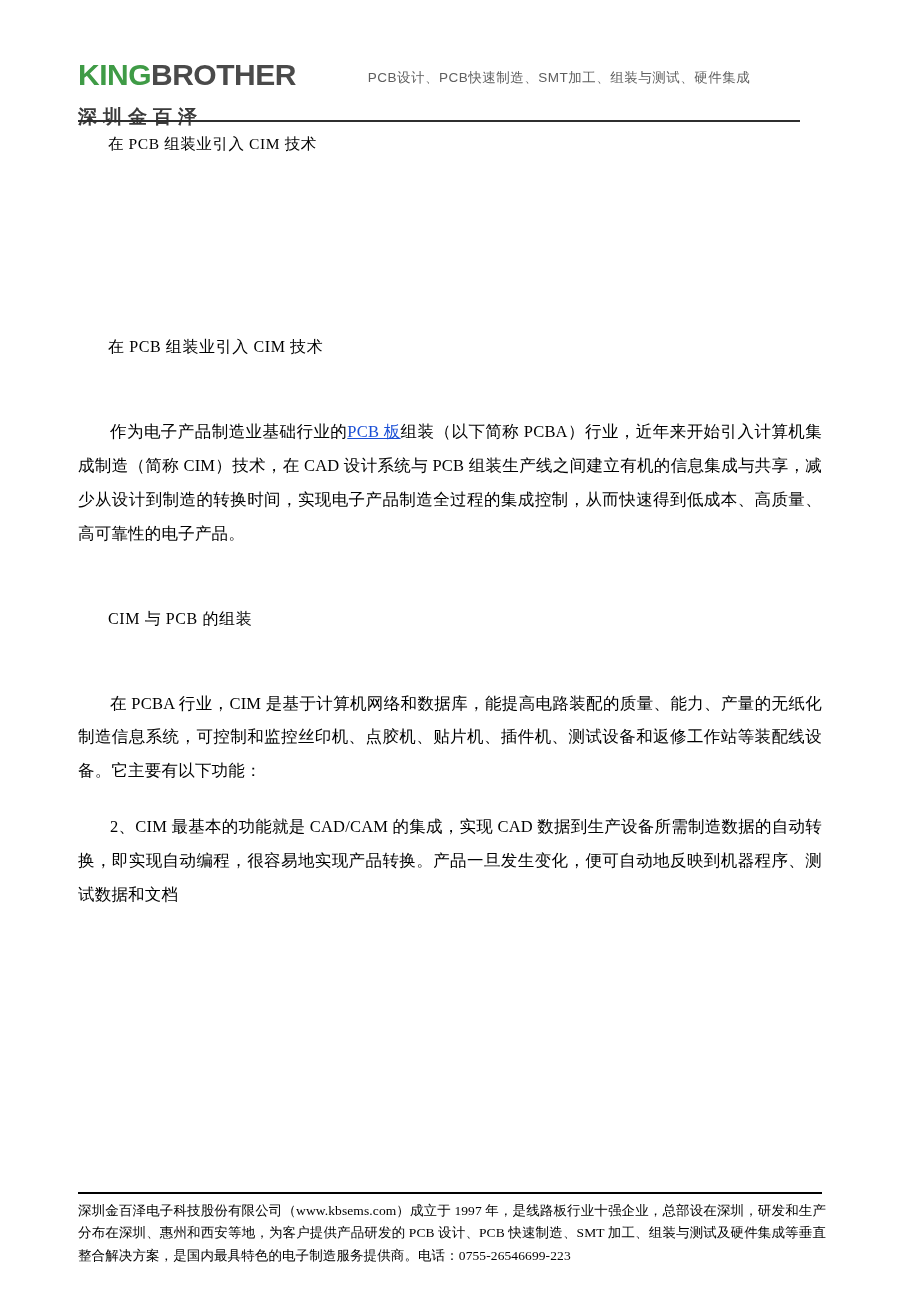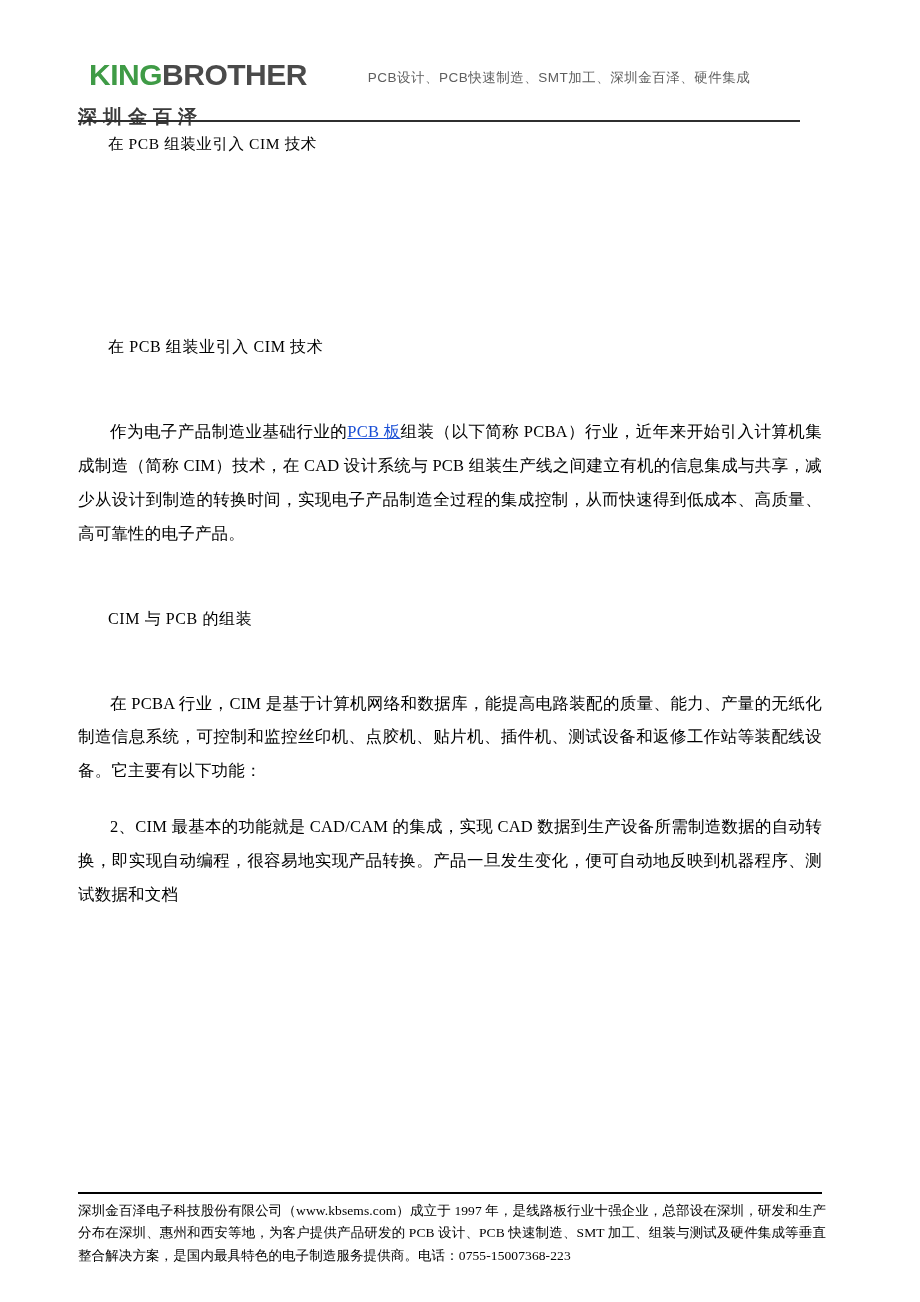--- a/index.html
+++ b/index.html
@@ -36,21 +36,20 @@
     flex: 0 0 240px;
     padding-top: 12px;
   }
   .logo-word {
     font-family: "Liberation Sans", sans-serif;
     font-size: 30px;
     font-weight: bold;
     letter-spacing: -0.5px;
     line-height: 1;
     white-space: nowrap;
-    text-align: center;
   }
   .logo-word .king {
     color: #3f9b46;
   }
   .logo-word .brother {
     color: #4a4a4a;
   }
   .logo-sub {
     margin-top: 14px;
     font-family: "Liberation Sans", sans-serif;
@@ -151,21 +150,21 @@
 <div class="page">
 
   <div class="header">
     <div class="logo-block">
       <div class="logo-word">
         <span class="king">KING</span><span class="brother">BROTHER</span>
       </div>
       <div class="logo-sub">深圳金百泽</div>
     </div>
     <div class="header-text">
-      <div>PCB设计、PCB快速制造、SMT加工、深圳金百泽、硬件集成</div>
+      <div>PCB设计、PCB快速制造、SMT加工、组装与测试、硬件集成</div>
     </div>
   </div>
   <div class="header-rule"></div>
 
   <div class="content">
 
     <div class="doc-line title-line">在 PCB 组装业引入 CIM 技术</div>
 
     <div class="spacer-lg"></div>
 
@@ -184,15 +183,15 @@
 
     <p class="para">在 PCBA 行业，CIM 是基于计算机网络和数据库，能提高电路装配的质量、能力、产量的无纸化制造信息系统，可控制和监控丝印机、点胶机、贴片机、插件机、测试设备和返修工作站等装配线设备。它主要有以下功能：</p>
 
     <div class="spacer-xs"></div>
 
     <p class="para">2、CIM 最基本的功能就是 CAD/CAM 的集成，实现 CAD 数据到生产设备所需制造数据的自动转换，即实现自动编程，很容易地实现产品转换。产品一旦发生变化，便可自动地反映到机器程序、测试数据和文档</p>
 
   </div>
 
   <div class="footer-rule"></div>
-  <div class="footer">深圳金百泽电子科技股份有限公司（www.kbsems.com）成立于 1997 年，是线路板行业十强企业，总部设在深圳，研发和生产分布在深圳、惠州和西安等地，为客户提供产品研发的 PCB 设计、PCB 快速制造、SMT 加工、组装与测试及硬件集成等垂直整合解决方案，是国内最具特色的电子制造服务提供商。电话：0755-15007368-223</div>
+  <div class="footer">深圳金百泽电子科技股份有限公司（www.kbsems.com）成立于 1997 年，是线路板行业十强企业，总部设在深圳，研发和生产分布在深圳、惠州和西安等地，为客户提供产品研发的 PCB 设计、PCB 快速制造、SMT 加工、组装与测试及硬件集成等垂直整合解决方案，是国内最具特色的电子制造服务提供商。电话：0755-26546699-223</div>
 
 </div>
 
 </body></html>

